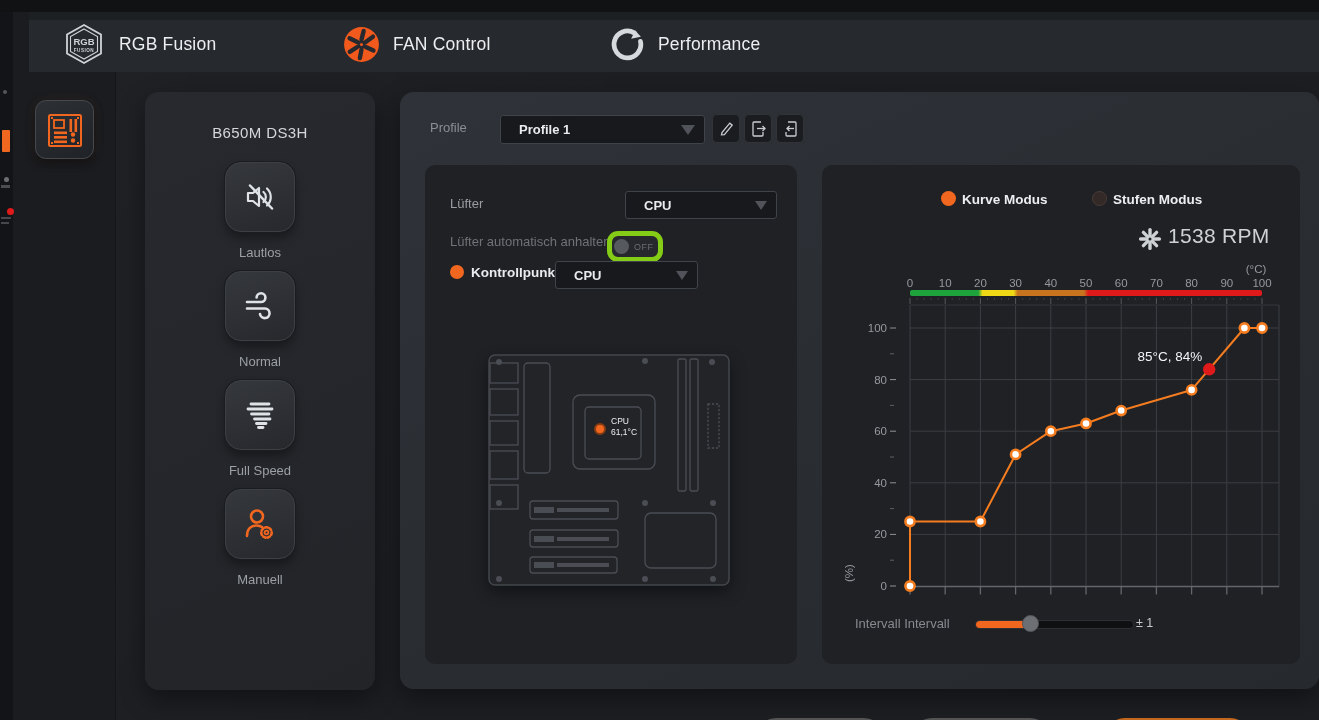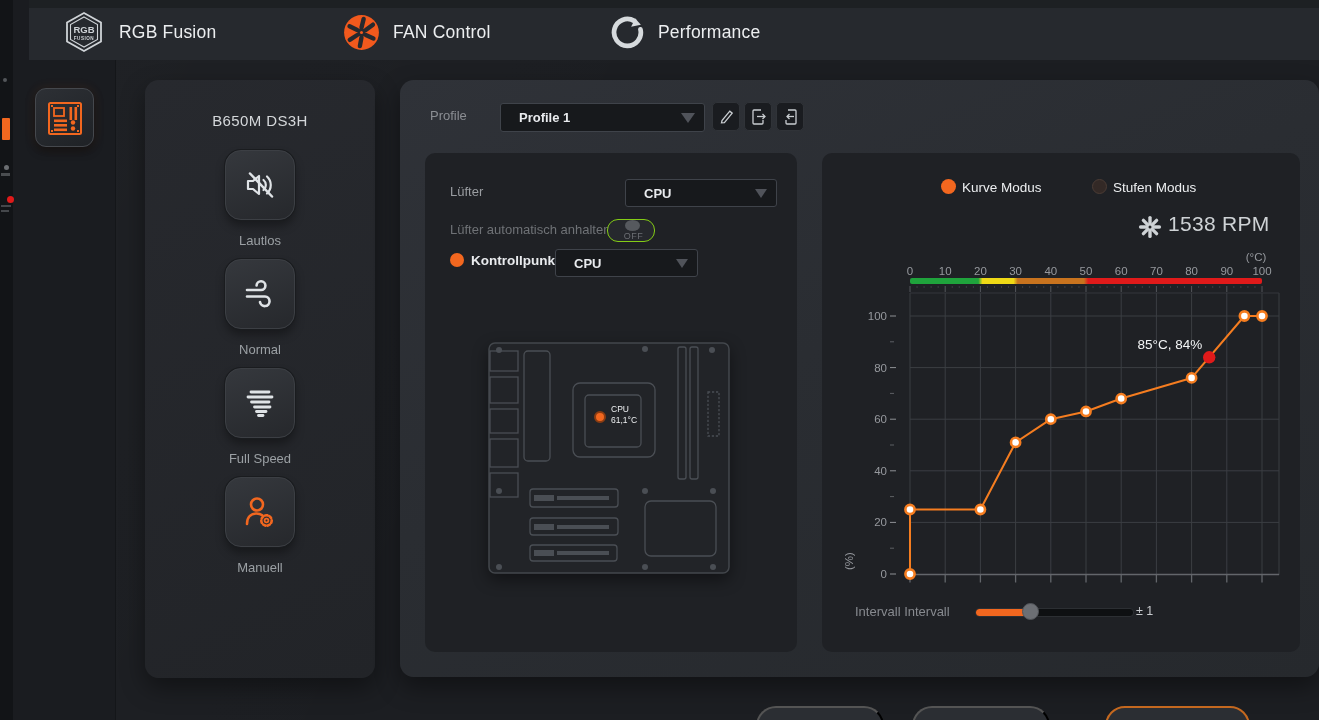--- a/index.html
+++ b/index.html
@@ -1,19 +1,19 @@
 <!DOCTYPE html>
 <html><head>
 <meta charset="utf-8">
 <style>
   html,body{margin:0;padding:0;background:#101214;}
   body{width:1319px;height:720px;position:relative;overflow:hidden;
        font-family:"Liberation Sans",sans-serif;-webkit-font-smoothing:antialiased;}
   .screen{position:absolute;inset:0;background:#1c1e22;
-          background-image:linear-gradient(115deg,rgba(255,255,255,.015),transparent 45%);}
+          background-image:linear-gradient(115deg,rgba(255,255,255,.015),transparent 45%);margin-top:12px;}
   
   .edge-strip{position:absolute;left:0;top:0;width:13px;height:720px;background:#121417;z-index:30;}
   .edge-strip .m1{position:absolute;left:3px;top:78px;width:4px;height:4px;border-radius:50%;background:#53565a;}
   .edge-strip .m2{position:absolute;left:2px;top:118px;width:8px;height:22px;background:#f2671f;border-radius:1px;}
   .edge-strip .m3{position:absolute;left:4px;top:165px;width:5px;height:5px;border-radius:50%;background:#6b6e72;}
   .edge-strip .m4{position:absolute;left:1px;top:173px;width:9px;height:3px;background:#4a4d50;}
   .edge-strip .m5{position:absolute;left:7px;top:196px;width:7px;height:7px;border-radius:50%;background:#e01a1a;}
   .edge-strip .m6{position:absolute;left:1px;top:205px;width:10px;height:2px;background:#44474b;}
   .edge-strip .m7{position:absolute;left:1px;top:210px;width:8px;height:2px;background:#44474b;}
   
@@ -52,34 +52,34 @@
   .tri.small{border-left-width:6px;border-right-width:6px;border-top-width:9px;}
   .icon-btn{position:absolute;width:26px;height:27px;border-radius:5px;background:#1a1c20;
             border:1px solid #303338;display:flex;align-items:center;justify-content:center;cursor:pointer;}
   
   .fan-panel{position:absolute;left:25px;top:73px;width:372px;height:499px;background:#1f2125;border-radius:10px;}
   .chart-panel{position:absolute;left:422px;top:73px;width:478px;height:499px;background:#1f2125;border-radius:10px;}
   .f-label{position:absolute;font-size:13px;color:#9a9da1;}
   .f-label.dim{color:#6f7276;}
   .f-label.bright{color:#e9ebee;font-weight:bold;font-size:13.5px;}
   .toggle{position:absolute;left:182px;top:66px;width:46px;height:21px;border-radius:11px;
-          background:#26282d;border:1px solid #84cc16;display:flex;align-items:center;cursor:pointer;flex-direction:column;}
+          background:#26282d;border:5px solid #84cc16;display:flex;align-items:center;cursor:pointer;}
   .knob{width:15px;height:15px;border-radius:50%;background:#56595e;margin-left:2px;}
   .toggle .off-txt{font-size:9px;color:#6b6e73;margin-left:5px;letter-spacing:.5px;}
   .orange-dot{position:absolute;width:14px;height:14px;border-radius:50%;background:#f2671f;}
   .mb-wrap{position:absolute;left:62px;top:186px;width:250px;height:240px;
            filter:drop-shadow(0 6px 8px rgba(0,0,0,.45));}
   .cpu-dot{position:absolute;left:107px;top:72px;width:12px;height:12px;border-radius:50%;
            background:#f2671f;border:2px solid #8a3c12;box-sizing:border-box;}
   .cpu-txt{position:absolute;left:124px;top:65px;font-size:8.5px;line-height:11px;color:#eceef0;}
   
   .radio{position:absolute;width:15px;height:15px;border-radius:50%;cursor:pointer;}
   .radio.on{background:#f2671f;}
   .radio.off-r{background:#332926;border:1px solid #4b3c35;box-sizing:border-box;}
-  .radio-label{position:absolute;font-size:13.5px;font-weight:normal;color:#eceef0;cursor:pointer;}
+  .radio-label{position:absolute;font-size:13.5px;font-weight:bold;color:#eceef0;cursor:pointer;}
   .rpm-text{position:absolute;left:346px;top:59px;font-size:21px;color:#ced2d5;letter-spacing:.3px;}
   .rpm-fan{position:absolute;left:316px;top:62px;}
   #curve-svg{position:absolute;left:0;top:95px;}
   .tickTxt{fill:#96999e;font-size:11.5px;font-family:"Liberation Sans",sans-serif;}
   .annTxt{fill:#f3f5f6;font-size:13.5px;font-family:"Liberation Sans",sans-serif;}
   .slider-label{position:absolute;left:33px;top:451px;font-size:13px;color:#878a8f;}
   .slider-track{position:absolute;left:153px;top:455px;width:157px;height:7px;border-radius:4px;
                 background:#0e1012;border:1px solid #2c2f33;cursor:pointer;}
   .slider-fill{position:absolute;left:0;top:0;height:7px;width:55px;border-radius:4px;background:#f2671f;}
   .slider-thumb{position:absolute;left:46px;top:-6px;width:17px;height:17px;border-radius:50%;

